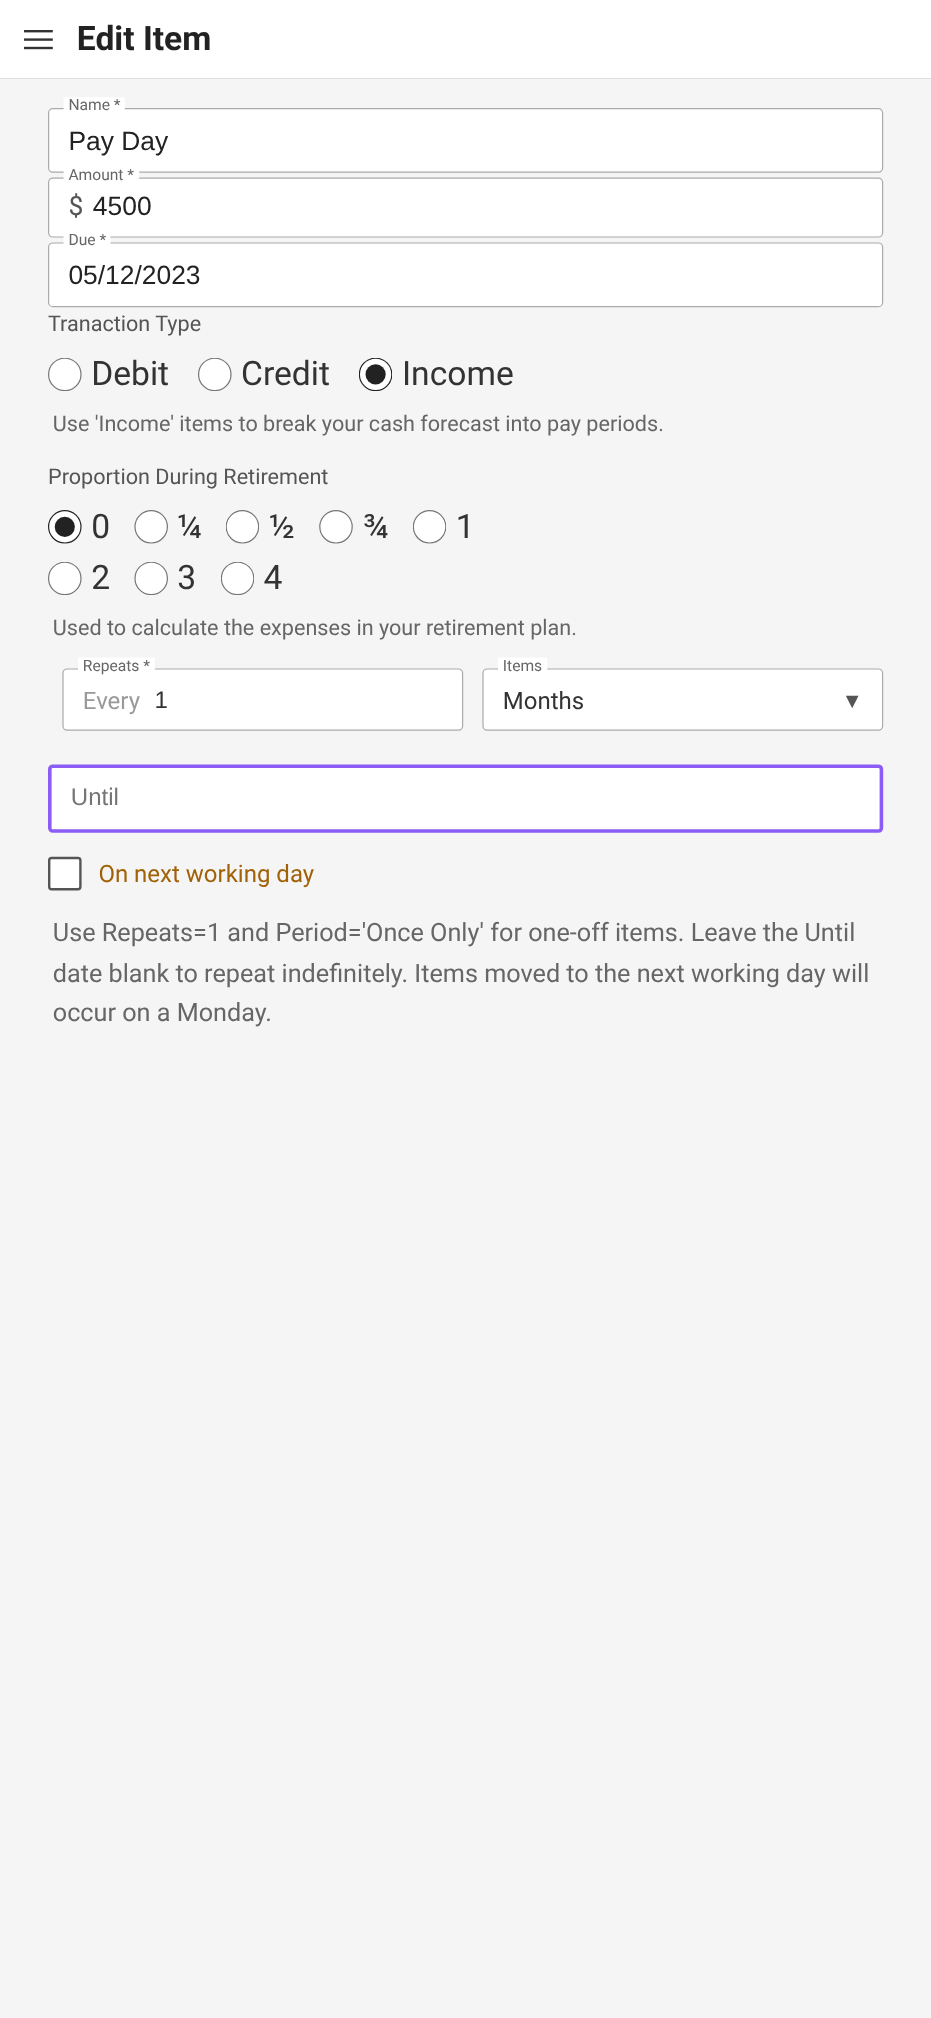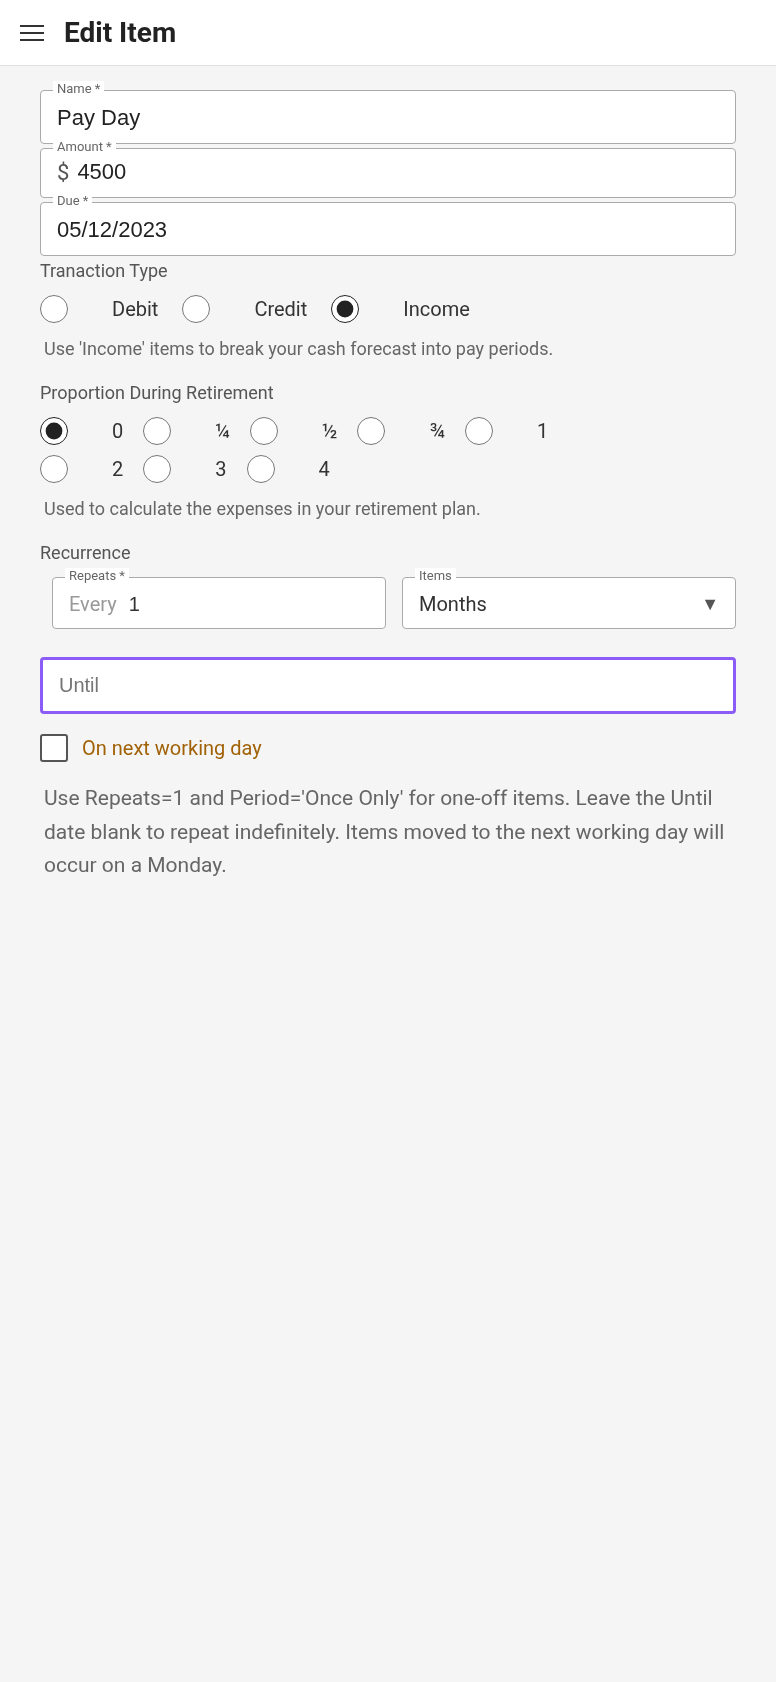--- a/index.html
+++ b/index.html
@@ -117,23 +117,22 @@
     }
 
     .radio-input {
       width: 28px;
       height: 28px;
       cursor: pointer;
       accent-color: #222;
     }
 
     .radio-label {
-      font-size: 20px;
+      font-size: 28px;
       color: #333;
-      margin-left: 36px;
     }
 
     .info-text {
       font-size: 18px;
       color: #666;
       line-height: 1.5;
       margin-bottom: 20px;
       padding-left: 4px;
     }
 
@@ -344,21 +343,20 @@
       </div>
       <div class="radio-item">
         <input class="radio-input" type="radio" name="proportion" id="p4" style="">
         <label class="radio-label" for="p4">4</label>
       </div>
     </div>
     <p class="info-text">Used to calculate the expenses in your retirement plan.</p>
   </div>
 
   <div class="recurrence-section">
-    <h2 class="section-title">Recurrence</h2>
 
     <div class="recurrence-row">
 
       <div class="repeats-wrapper">
         <span class="field-label">Repeats *</span>
         <div class="repeats-content">
           <span class="every-label">Every</span>
           <input type="text" value="1" style="border: none; outline: none; font-size: 20px; color: rgb(51, 51, 51); background: transparent; width: 60px;">
         </div>
       </div>

